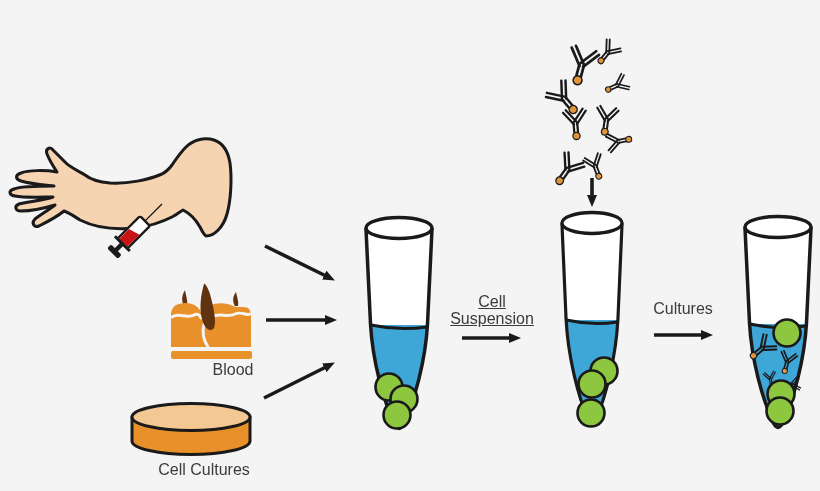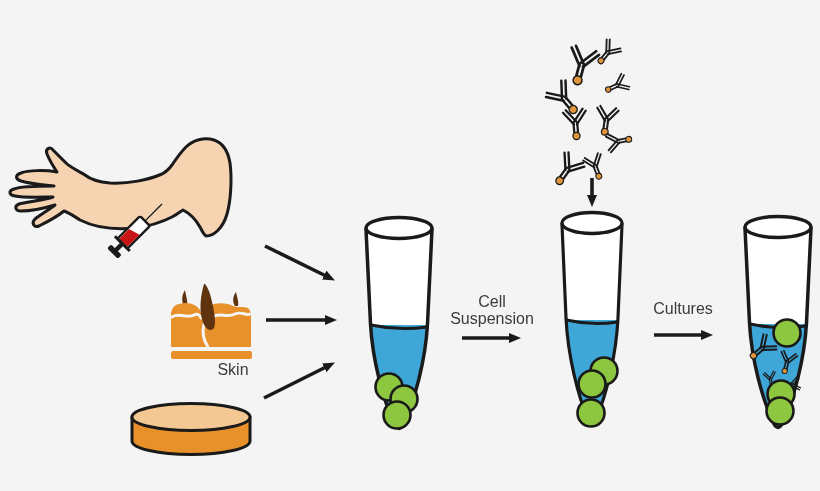--- a/index.html
+++ b/index.html
@@ -134,18 +134,19 @@
     <use href="#cell" x="787" y="333"></use>
     <use href="#ab" transform="translate(765,346) rotate(50) scale(0.75)"></use>
     <use href="#ab" transform="translate(788,359) rotate(15) scale(0.62)"></use>
     <use href="#ab" transform="translate(770,377) rotate(-10) scale(0.45)"></use>
     <use href="#ab" transform="translate(794,384) rotate(80) scale(0.5)"></use>
     <use href="#cell" x="781" y="394"></use>
     <use href="#cell" x="780" y="411"></use>
   </g>
 </svg>
 
-<div class="lbl center" style="left:209px;top:362px;width:48px;">Skin</div>
-<div class="lbl center" style="left:442px;top:294px;width:100px;">Cell
+<div class="lbl center" style="left:209px;top:362px;width:48px;">Blood</div>
+<div class="lbl center" style="left:148px;top:462px;width:112px;">Cell Cultures</div>
+<div class="lbl center" style="left:442px;top:294px;width:100px;text-decoration:underline;">Cell
 Suspension</div>
 <div class="lbl center" style="left:645px;top:301px;width:76px;">Cultures</div>
 
 </div>
 
 </body></html>

